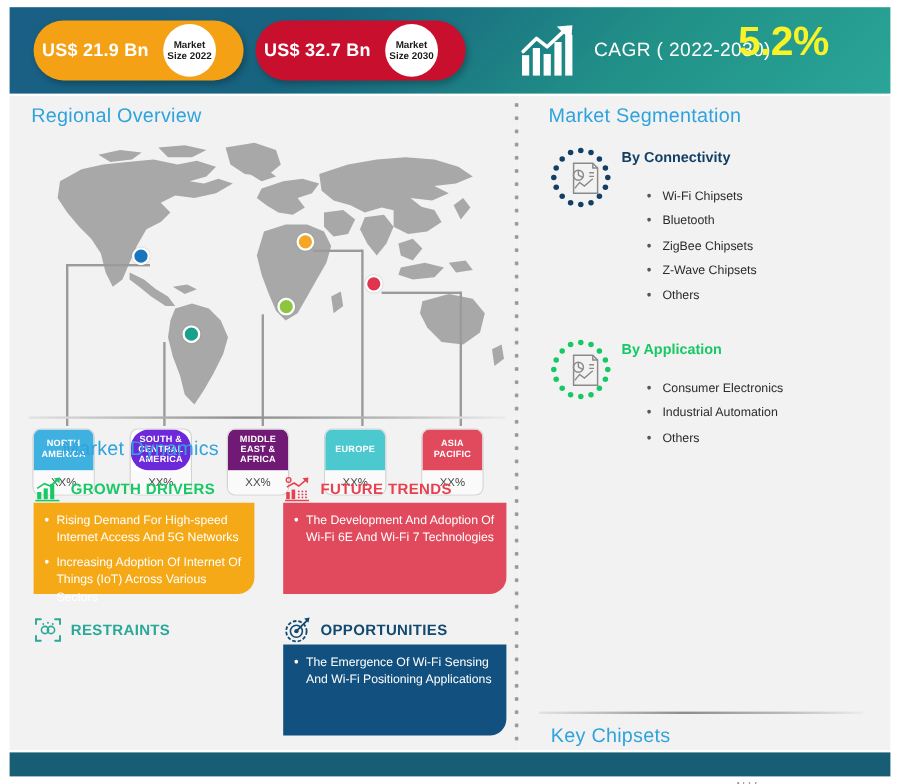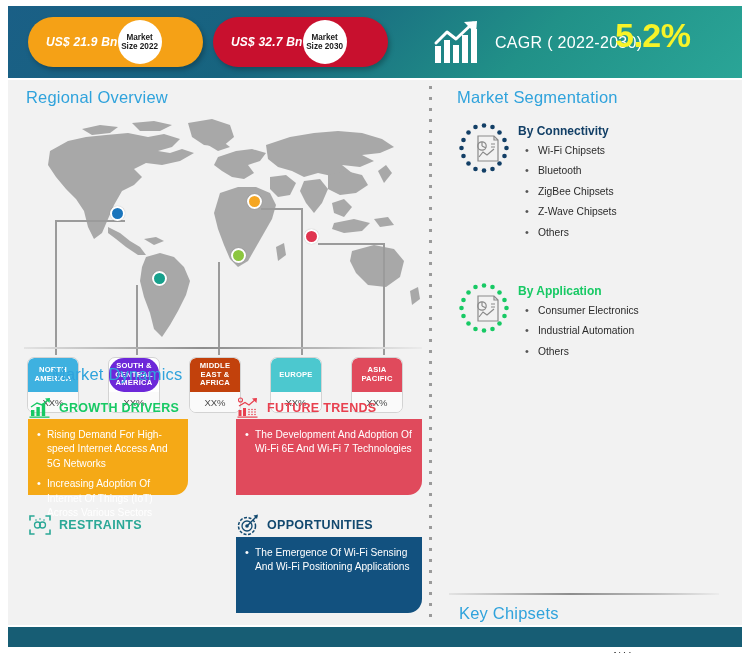--- a/index.html
+++ b/index.html
@@ -16,26 +16,26 @@
     position:absolute;left:8px;top:6px;width:734px;height:72px;
     background:linear-gradient(135deg,#1a5f86 0%,#17647f 35%,#219188 70%,#2aa597 100%);
   }
   .hdr-left{position:absolute;left:0;top:0;width:410px;height:72px;}
   .pill{
     position:absolute;top:11px;height:50px;border-radius:25px;
     display:flex;align-items:center;
     box-shadow:2px 3px 5px rgba(0,0,0,.25);
   }
   .pill .pill-val{
-    color:#ffffff;font-size:12px;font-weight:bold;letter-spacing:.2px;
-    margin-left:18px;white-space:nowrap;font-style:italic;
+    color:#ffffff;font-size:15px;font-weight:bold;letter-spacing:.2px;
+    margin-left:7px;white-space:nowrap;
   }
   .pill .bubble{
     width:44px;height:44px;border-radius:50%;background:#ffffff;
-    margin-right:3px;
+    margin-left:12px;margin-right:3px;
     display:flex;flex-direction:column;align-items:center;justify-content:center;
     line-height:1.1;
   }
   .pill .bubble span{font-size:8.2px;font-weight:bold;color:#1b1b1b;white-space:nowrap;}
   #pill-2022{left:20px;width:175px;background:#f5a116;}
   #pill-2030{left:205px;width:175px;background:#c8102e;}
 
   .hdr-right{position:absolute;left:415px;top:0;width:319px;height:72px;}
   .cagr-icon{position:absolute;left:10px;top:14px;width:52px;height:44px;}
   .cagr-label{
@@ -110,21 +110,21 @@
   .md-list li:last-child{margin-bottom:0;}
   .md-list li:before{
     content:"•";position:absolute;left:0;top:-1px;color:#ffffff;font-size:11px;
   }
   .md-list ul{margin:0;padding:0;}
 
   
   .seg-block{position:absolute;}
   .seg-icon{position:absolute;left:0;top:0;width:52px;height:52px;}
   .seg-title{position:absolute;left:60px;top:2px;font-size:12px;font-weight:bold;white-space:nowrap;}
-  .seg-list{position:absolute;left:64px;top:22px;margin:0;padding:0;}
+  .seg-list{position:absolute;left:64px;top:22px;margin:14px;padding:0;}
   .seg-list li{
     list-style:none;position:relative;padding-left:16px;
     font-size:10.3px;color:#2b2b2b;line-height:1.3;margin-bottom:7px;white-space:nowrap;
   }
   .seg-list li:before{content:"•";position:absolute;left:3px;top:-1px;color:#555;font-size:11px;}
 
   
   .kp-cols{position:absolute;left:22px;top:556px;width:275px;display:flex;gap:12px;}
   .kp-col{width:132px;}
   .kp-col ul{margin:0;padding:0;}
@@ -240,21 +240,21 @@
     <div class="region-row">
       <div class="region" style="left:0px;">
         <div class="rname" style="background:#3eb1e0;">NORTH<br>AMERICA</div>
         <div class="rpct">XX%</div>
       </div>
       <div class="region" style="left:81px;">
         <div class="rname" style="background:#6d28d9;border-radius:15px;">SOUTH &amp;<br>CENTRAL<br>AMERICA</div>
         <div class="rpct">XX%</div>
       </div>
       <div class="region" style="left:162px;">
-        <div class="rname" style="background:#c2410c;">MIDDLE<br>EAST &amp;<br>AFRICA</div>
+        <div class="rname" style="background:#701a75;">MIDDLE<br>EAST &amp;<br>AFRICA</div>
         <div class="rpct">XX%</div>
       </div>
       <div class="region" style="left:243px;">
         <div class="rname" style="background:#4cc8cf;">EUROPE</div>
         <div class="rpct">XX%</div>
       </div>
       <div class="region" style="left:324px;">
         <div class="rname" style="background:#e04a5c;">ASIA PACIFIC</div>
         <div class="rpct">XX%</div>
       </div>
@@ -267,21 +267,21 @@
       <svg width="24" height="22" viewBox="0 0 24 22">
         <rect x="3" y="13" width="3.4" height="6" fill="#17c964"></rect>
         <rect x="8.4" y="10" width="3.4" height="9" fill="#17c964"></rect>
         <rect x="13.8" y="6.5" width="3.4" height="12.5" fill="#17c964"></rect>
         <path d="M3 10 L9 6 L14 8 L21 2" stroke="#17c964" stroke-width="1.4" fill="none"></path>
         <path d="M17 1.5 L22 1 L21.5 6 Z" fill="#17c964"></path>
         <rect x="1.5" y="19.5" width="20" height="1.3" fill="#17c964"></rect>
       </svg>
       <div class="md-title" style="color:#17c964;">GROWTH DRIVERS</div>
     </div>
-    <div class="md-card" style="left:20px;top:339px;width:160px;height:76px;background:#f5a916;">
+    <div class="md-card" style="left:20px;top:339px;width:160px;height:76px;background:#f5a916;padding-left:24px;">
       <div class="md-list">
         <ul>
           <li>Rising Demand For High-speed Internet Access And 5G Networks</li>
           <li>Increasing Adoption Of Internet Of Things (IoT) Across Various Sectors</li>
         </ul>
       </div>
     </div>
 
     <div class="md-head" style="left:228px;top:317px;">
       <svg width="24" height="22" viewBox="0 0 24 22">

